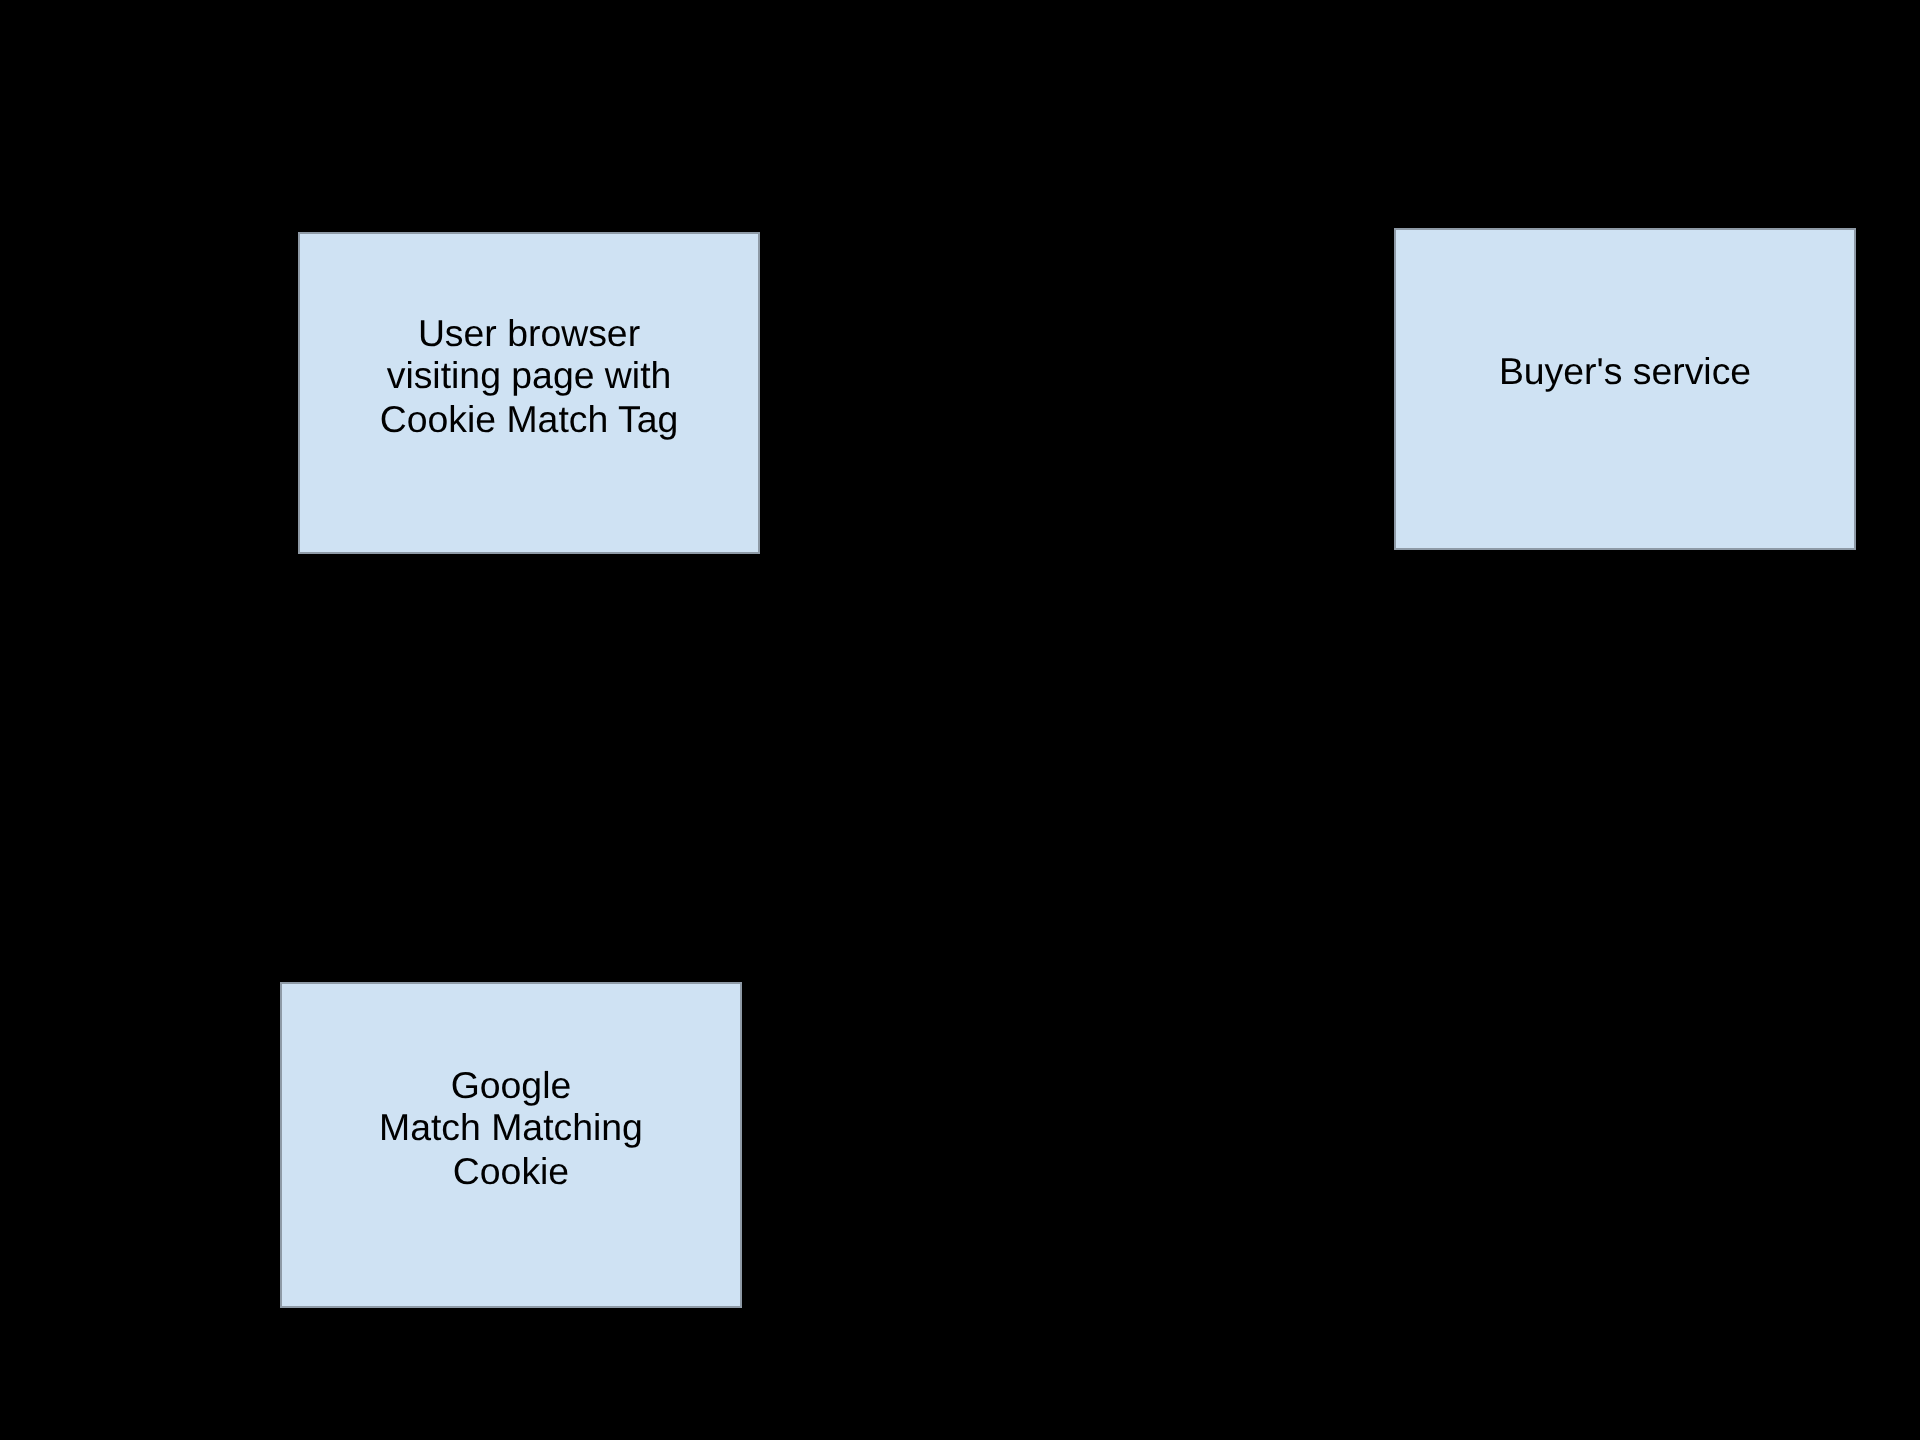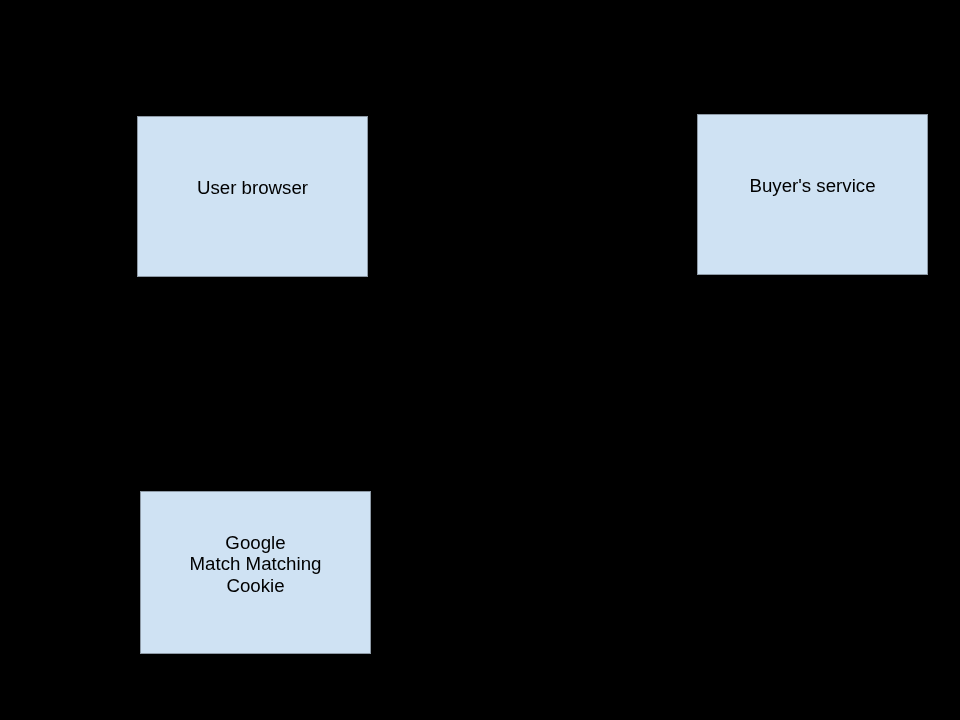--- a/index.html
+++ b/index.html
@@ -27,31 +27,33 @@
     align-items: center;
     justify-content: center;
     
     padding-bottom: 17px;
     color: var(--node-text, #000000);
     font-size: 18.7px;
     line-height: 21.5px;
     text-align: center;
   }
   .node .line { display: block; white-space: nowrap; }
-  .node-user   { left: 137px; top: 116px; width: 231px; height: 161px; }
+  .node-user   { left: 149px; top: 116px; width: 231px; height: 161px; }
   .node-buyer  { left: 697px; top: 114px; width: 231px; height: 161px; }
   .node-google { left: 140px; top: 491px; width: 231px; height: 163px; }
 </style>
 </head>
 <body>
 
 <div class="stage">
 
   <div class="node node-user">
     <span class="line">User browser</span>
+    <span class="line">visiting page with</span>
+    <span class="line">Cookie Match Tag</span>
   </div>
 
   <div class="node node-buyer">
     <span class="line">Buyer's service</span>
   </div>
 
   <div class="node node-google">
     <span class="line">Google</span>
     <span class="line">Match Matching</span>
     <span class="line">Cookie</span>

